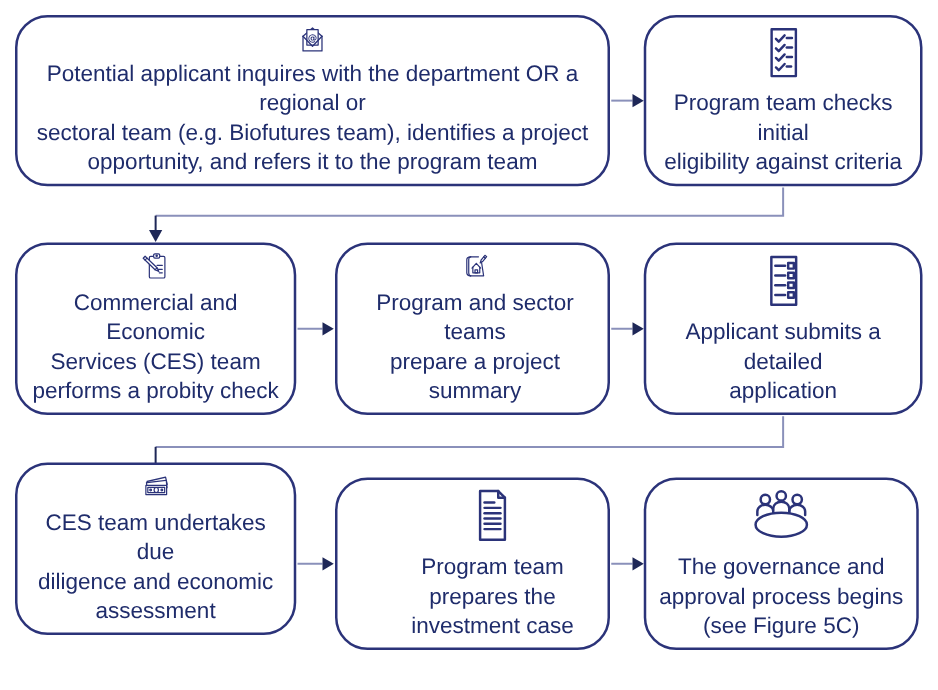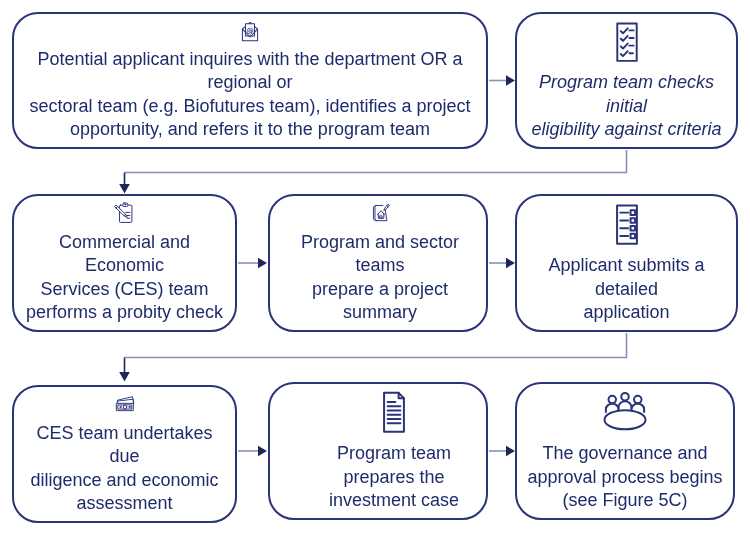--- a/index.html
+++ b/index.html
@@ -19,25 +19,25 @@
     display:flex;flex-direction:column;align-items:center;justify-content:center;
     gap:7px;padding:6px 10px;
   }
   .box-text{
     font-size:18px;line-height:1.29;color:var(--text);
     text-align:center;white-space:pre-line;
   }
   .icon{stroke:var(--navy);fill:none;stroke-width:2.8;stroke-linecap:round;stroke-linejoin:round;}
   .at{fill:var(--navy);stroke:none;font-family:"DejaVu Sans",sans-serif;font-size:21px;font-weight:bold;}
   .b1{left:12px;top:12px;width:476px;height:137px;gap:5px;}
-  .b2{left:515px;top:12px;width:223px;height:137px;font-style:italic;}
+  .b2{left:515px;top:12px;width:223px;height:137px;}
   .b3{left:12px;top:194px;width:225px;height:138px;justify-content:flex-end;}
   .b4{left:268px;top:194px;width:220px;height:138px;padding-left:14px;}
   .b5{left:515px;top:194px;width:223px;height:138px;}
-  .b6{left:12px;top:385px;width:225px;height:138px;}
+  .b6{left:12px;top:370px;width:225px;height:138px;}
   .b7{left:268px;top:382px;width:220px;height:138px;padding-left:42px;}
   .b8{left:515px;top:382px;width:220px;height:138px;}
   .i64{height:64px;width:64px;} .i58{height:58px;width:58px;} .i56{height:56px;width:56px;} .i62{height:62px;width:62px;}
 </style>
 </head>
 <body>
 
 <div class="stage" style="--navy: #2b3379; --text: #1f2c6b; --line: #8a90ba; --head: #1e2757; background: rgb(255, 255, 255);">
 
   <svg class="connectors" width="750" height="552" aria-hidden="true">

